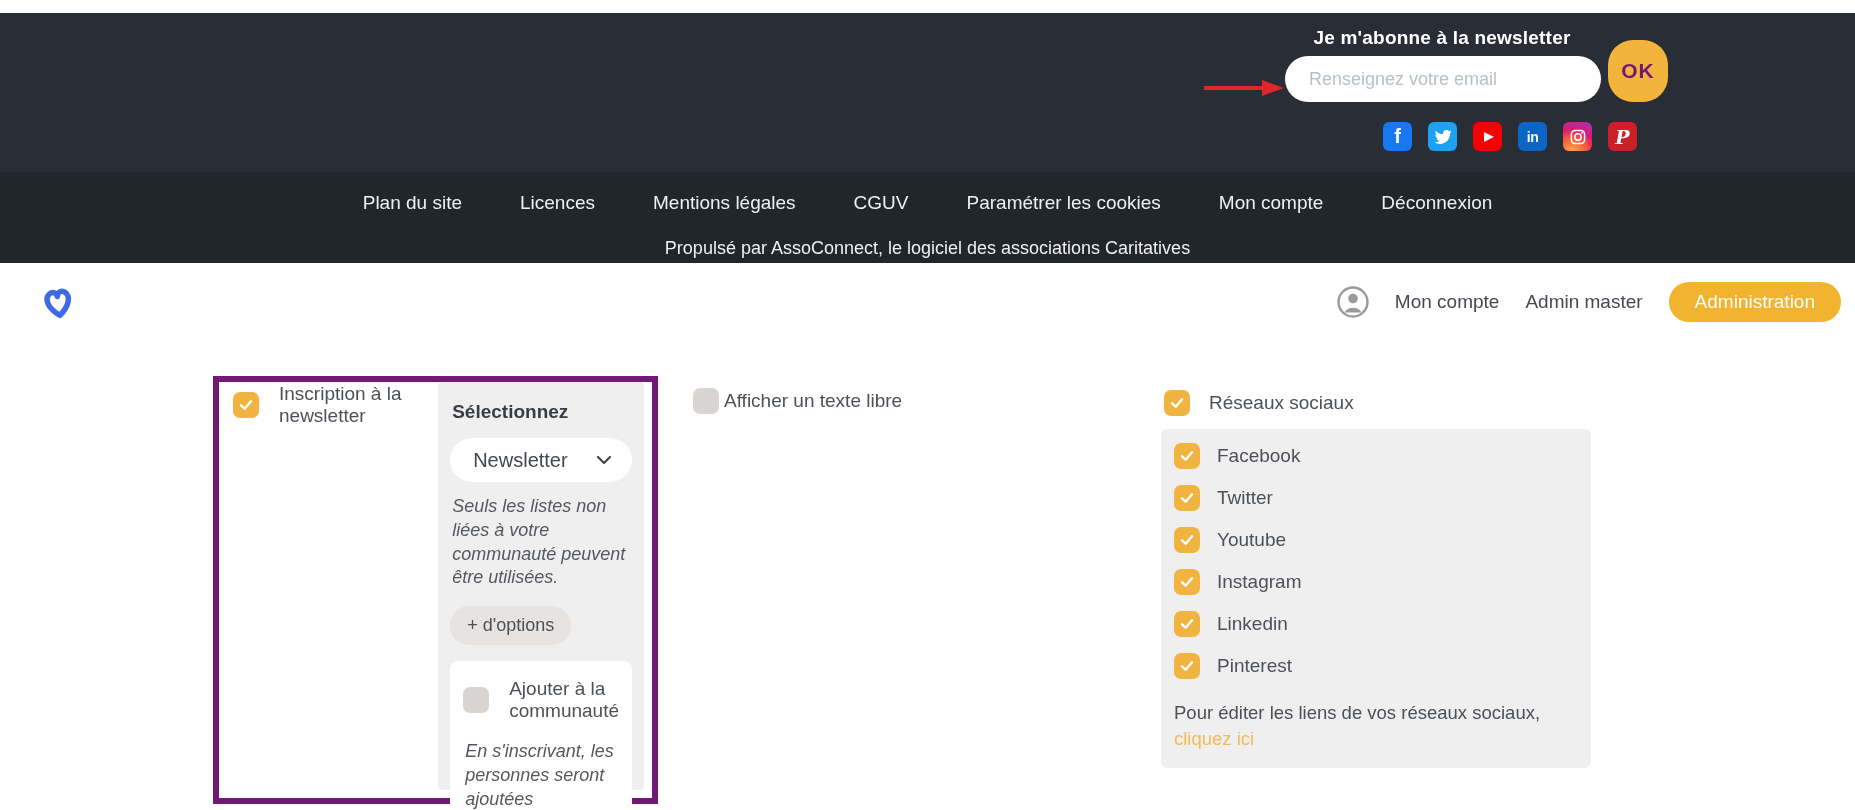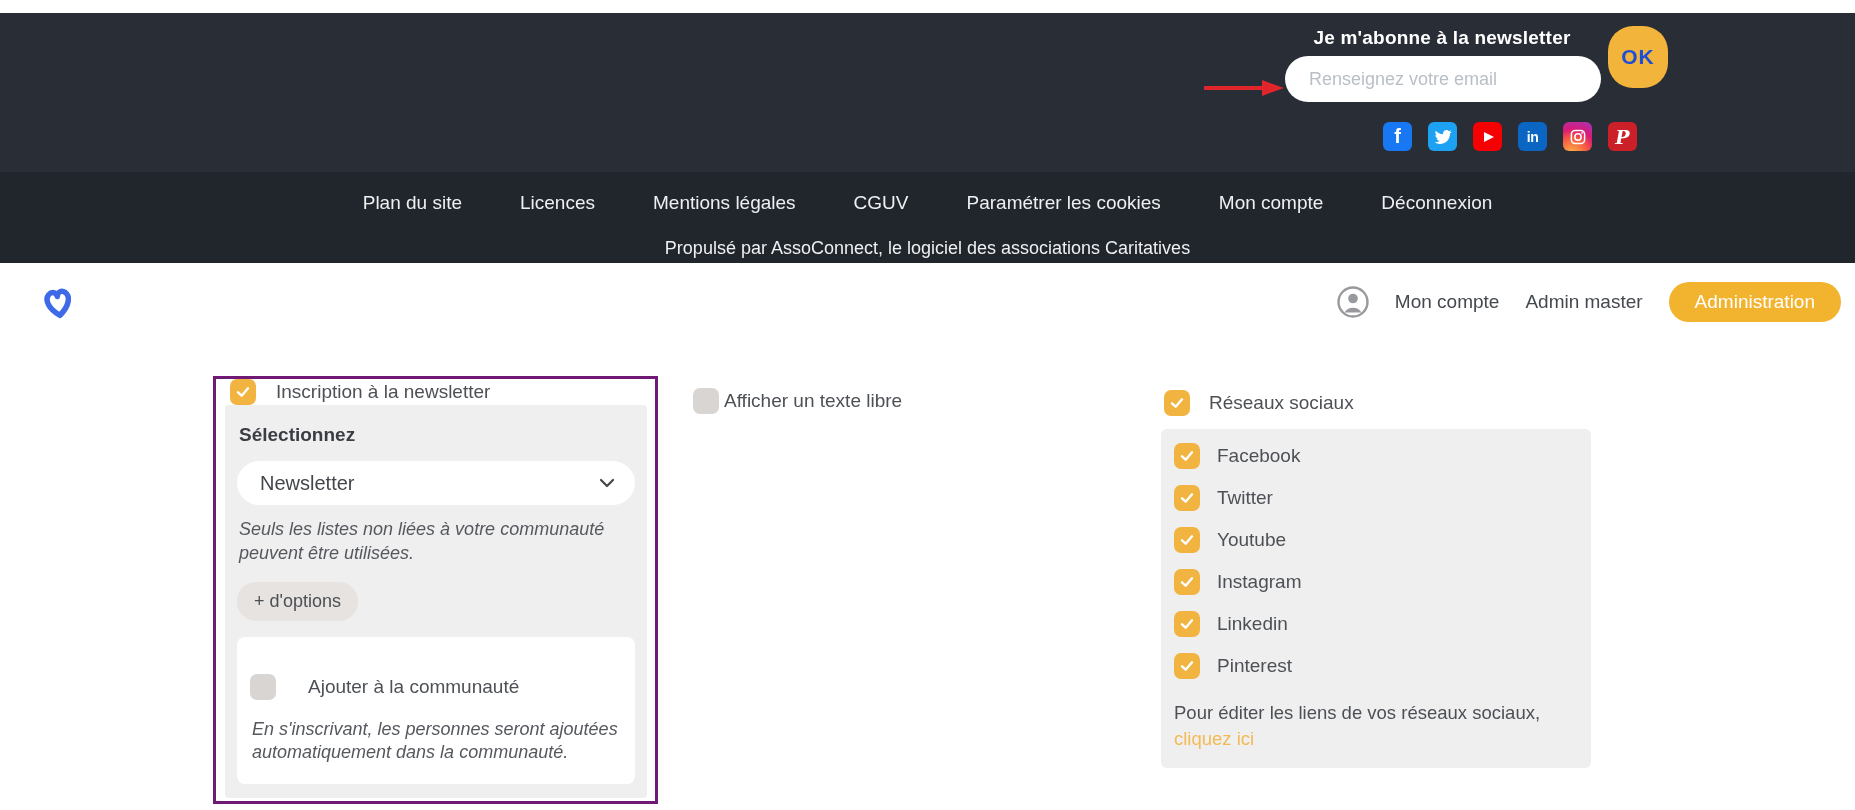--- a/index.html
+++ b/index.html
@@ -8,22 +8,22 @@
 
   
   #top-strip { position:absolute; top:0; left:0; width:1855px; height:13px; background:#fff; }
   #site-header { position:absolute; top:13px; left:0; width:1855px; height:159px; background:#282d36; }
   .nl-title { position:absolute; left:1280px; top:14px; width:324px; text-align:center;
     color:#fff; font-size:19px; font-weight:700; letter-spacing:.2px; }
   .nl-input { position:absolute; left:1285px; top:43px; width:316px; height:46px;
     border:none; outline:none; border-radius:23px; background:#fff; padding:0 24px;
     font-size:18px; color:#3c4045; font-family:"Liberation Sans", sans-serif; }
   .nl-input::placeholder { color:#b9bfc7; opacity:1; }
-  .ok-btn { position:absolute; left:1608px; top:13px; width:60px; height:62px;
-    border:none; border-radius:25px; background:#f2b43b; color:#1d4ed8;
+  .ok-btn { position:absolute; left:1608px; top:27px; width:60px; height:62px;
+    border:none; border-radius:25px; background:#f2b43b; color:#701a75;
     font-size:21px; font-weight:700; letter-spacing:1px; cursor:pointer;
     font-family:"Liberation Sans", sans-serif; }
   .red-arrow { position:absolute; left:1202px; top:66px; width:82px; height:18px; }
 
   .socials { position:absolute; left:1383px; top:109px; display:flex; gap:16px; }
   .sicon { width:29px; height:29px; border-radius:6px; display:flex; align-items:center;
     justify-content:center; color:#fff; cursor:pointer; }
   .sicon-facebook  { background:#1877f2; font-weight:700; font-size:20px; }
   .sicon-twitter   { background:#1da1f2; }
   .sicon-youtube   { background:#f60002; }
@@ -47,35 +47,35 @@
     border-radius:20px; padding:9px 26px; cursor:pointer; font-family:"Liberation Sans", sans-serif; }
 
   
   .checkbox { width:26px; height:26px; border-radius:7px; flex:0 0 26px;
     display:flex; align-items:center; justify-content:center; cursor:pointer; }
   .checkbox.checked { background:#f2b440; }
   .checkbox.unchecked { background:#d8d5d2; }
   .cb-label { font-size:19px; color:#4d5156; cursor:default; }
 
   #col-newsletter { position:absolute; left:213px; top:376px; width:445px; height:428px;
-    border:3px solid #701a75; display:flex; flex-direction:column; background:#fff; }
+    border:6px solid #701a75; display:flex; flex-direction:row; background:#fff; }
   .nl-head-row { height:46px; display:flex; align-items:center; gap:20px; padding:0 14px; }
   .nl-panel { flex:1; margin:0 8px 8px 9px; background:#efefef; border-radius:4px;
     padding:18px 12px 14px 12px; }
   .select-label { font-size:19px; font-weight:700; color:#3a3e44; margin:1px 0 15px 2px; }
   .select-box { height:44px; background:#fff; border-radius:22px; display:flex;
     align-items:center; justify-content:space-between; padding:0 20px 0 23px; cursor:pointer; }
   .select-value { font-size:20px; color:#43474c; }
   .help-italic { font-style:italic; font-size:18px; color:#55585d; line-height:1.32;
     margin:13px 2px 0 2px; }
   .options-btn { display:inline-block; margin-top:16px; background:#e6e3e0; border:none;
     border-radius:19px; padding:9px 17px; font-size:18px; color:#4c5055; cursor:pointer;
     font-family:"Liberation Sans", sans-serif; }
   .community-card { margin-top:16px; background:#fff; border-radius:8px; padding:17px 13px 19px 13px; }
-  .community-row { display:flex; align-items:center; gap:32px;margin-top:20px; }
+  .community-row { display:flex; align-items:center; gap:20px; }
   .community-card .help-italic { margin-top:18px; }
 
   #col-freetext { position:absolute; left:693px; top:388px; display:flex; align-items:center; gap:5px; }
 
   #col-social { position:absolute; left:1161px; top:390px; width:430px; }
   .social-head-row { display:flex; align-items:center; gap:19px; margin-left:3px; }
   .social-panel { margin-top:13px; background:#efefef; border-radius:6px; padding:14px 16px 17px 13px; }
   .net-row { display:flex; align-items:center; gap:17px; margin-bottom:16px; }
   .net-row:last-of-type { margin-bottom:0; }
   .social-edit { margin-top:21px; font-size:18.5px; color:#4c5055; line-height:1.38; }

